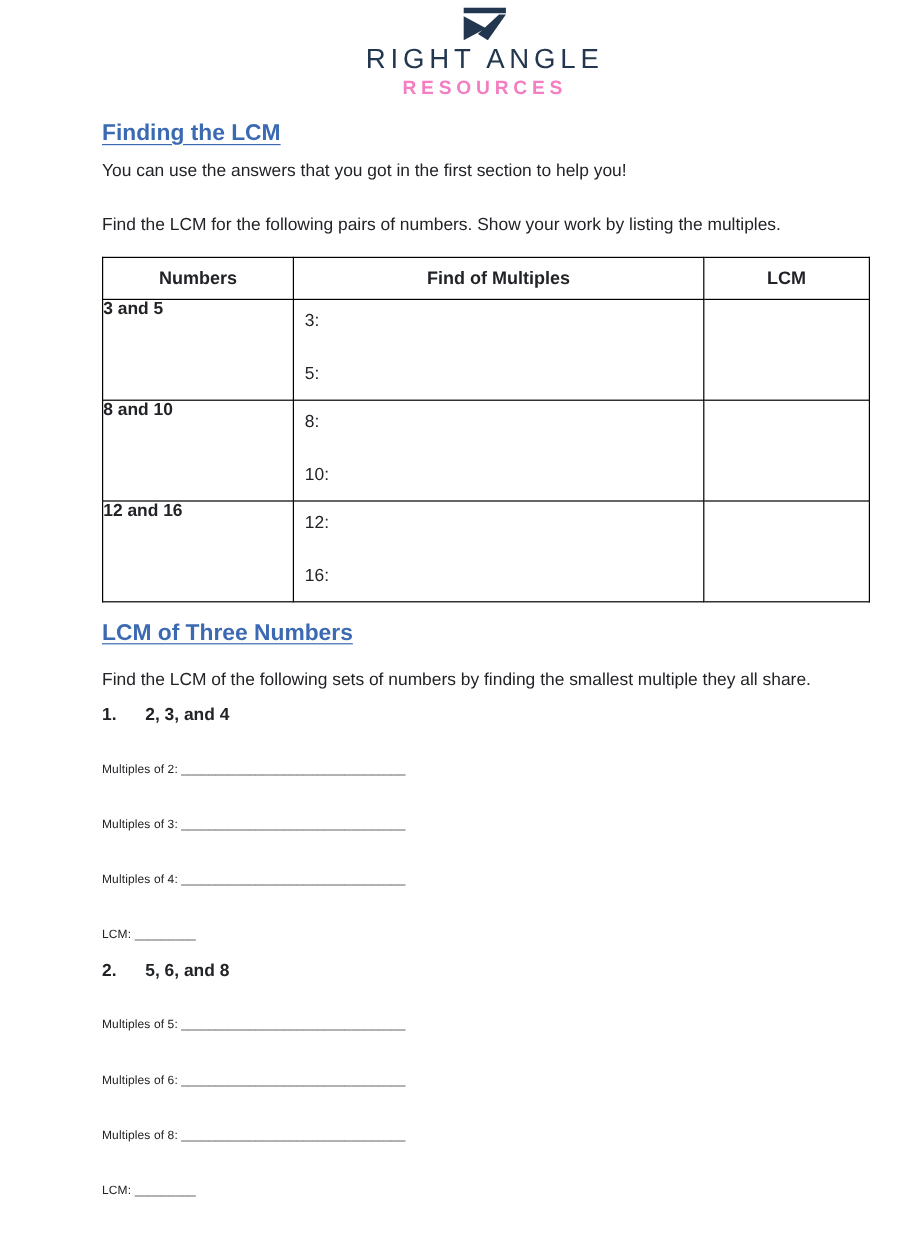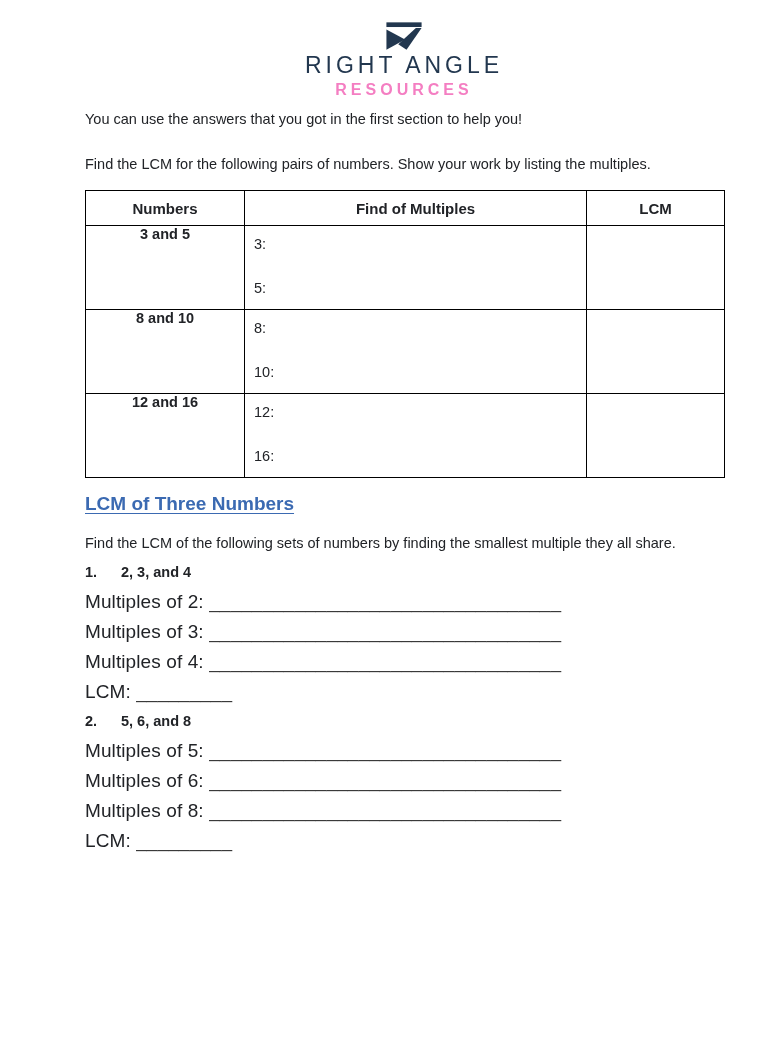--- a/index.html
+++ b/index.html
@@ -2,21 +2,21 @@
 <html><head>
 <meta charset="utf-8">
 <style>
   html, body { margin: 0; padding: 0; background: #ffffff; }
   body {
     width: 770px; height: 1044px;
     font-family: "Liberation Sans", sans-serif;
     color: #212327;
     overflow: hidden;
   }
-  .page { padding: 20px 47px 0 85px; box-sizing: border-box; }
+  .page { padding: 4px 47px 0 85px; box-sizing: border-box; }
 
   
   .logo-block { text-align: center; padding-top: 2px; }
   .logo-icon-wrap { height: 28px; }
   .logo-icon-wrap svg { width: 44px; height: 28px; }
   .logo-title {
     margin-top: 2px;
     font-size: 23px;
     font-weight: 500;
     letter-spacing: 4px;
@@ -72,39 +72,39 @@
   .col-lcm { width: 138px; }
   table.lcm-table th {
     height: 34px;
     font-weight: 700;
     text-align: center;
     vertical-align: middle;
     font-size: 15px;
   }
   td.numbers-cell {
     height: 84px;
-    text-align: center;
+    text-align: left;
     font-weight: 700;
     padding-top: 11px;
     box-sizing: border-box;
   }
   td.multiples-cell > .m-label { margin: 10px 0 0 9px; }
   td.multiples-cell > .m-label.second { margin-top: 28px; }
 
   
   .problem-title {
     margin-top: 7px;
     font-weight: 700;
     font-size: 14.5px;
     line-height: 22px;
   }
   .problem-number { display: inline-block; width: 36px; }
   .fill-line {
-    margin-top: 8px;
-    font-size: 19px;
+    margin-top: 24px;
+    font-size: 10px;
     line-height: 22px;
     letter-spacing: 0.1px;
   }
   .blank { color: #3a3a3a; }
 </style>
 </head>
 <body>
 
 <div class="page">
 
@@ -113,20 +113,23 @@
       <svg viewBox="0 0 100 78" xmlns="http://www.w3.org/2000/svg" fill="#22374F">
         <rect x="1" y="1" width="98" height="13"></rect>
         <polygon points="1,21 1,77 53,49"></polygon>
         <polygon points="99,17 83,17 34,62 57,77"></polygon>
       </svg>
     </div>
     <div class="logo-title">RIGHT ANGLE</div>
     <div class="logo-subtitle">RESOURCES</div>
   </div>
 
+  <div class="h1-wrap">
+    <h1 class="section-heading">Finding the LCM</h1>
+  </div>
   <p class="para p2">You can use the answers that you got in the first section to help you!</p>
   <p class="para p1">Find the LCM for the following pairs of numbers. Show your work by listing the multiples.</p>
 
   <table class="lcm-table">
     <colgroup>
       <col class="col-numbers">
         <col class="col-multiples">
         <col class="col-lcm">
     </colgroup>
     <thead>

